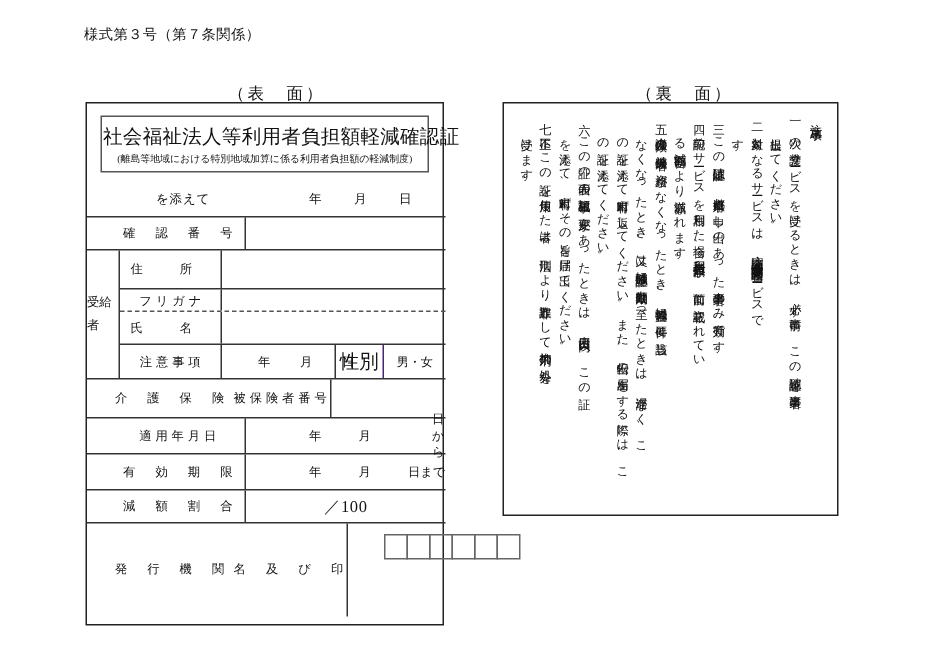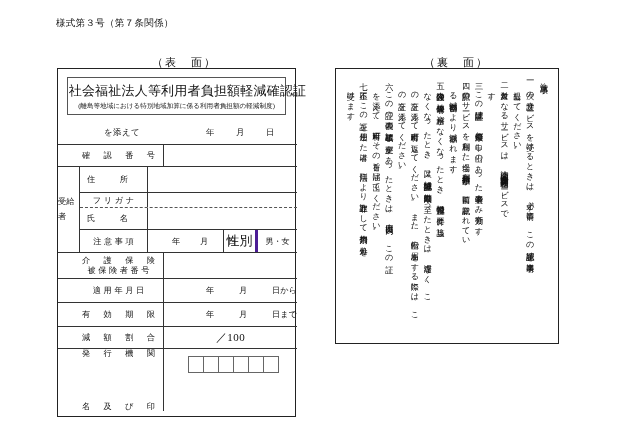--- a/index.html
+++ b/index.html
@@ -130,21 +130,21 @@
     align-items: center;
     justify-content: center;
     font-size: 8.2px;
     letter-spacing: 2.6px;
     text-indent: 2.6px;
     white-space: nowrap;
     flex: 0 0 auto;
     margin-left: 16px;
   }
   .lbl.two-line {
-    flex-direction: column;
+    flex-direction: row;
     gap: 1px;
     line-height: 1.15;
   }
   .val {
     box-sizing: border-box;
     flex: 1 1 auto;
     position: relative;
   }
 
   
@@ -216,21 +216,21 @@
     flex: 0 0 32px;
     border-left: 1px solid #333;
     display: flex;
     align-items: center;
     justify-content: center;
     font-size: 13px;
   }
   .sex-value {
     box-sizing: border-box;
     flex: 0 0 42px;
-    border-left: 3px solid #4c1d95;
+    border-left: 1px solid #4c1d95;
     display: flex;
     align-items: center;
     justify-content: center;
     font-size: 8px;
   }
 
   .ratio-val {
     display: flex;
     align-items: center;
     justify-content: center;
@@ -360,21 +360,21 @@
         </div>
         <div class="val"></div>
       </div>
 
       <div class="row" style="height:24px;">
         <div class="lbl" style="flex-basis:90px;">適用年月日</div>
         <div class="val">
           <div class="date-marks">
             <span style="left:42px;">年</span>
             <span style="left:75px;">月</span>
-            <span style="left:108px;">日から</span>
+            <span style="left:124px;">日から</span>
           </div>
         </div>
       </div>
 
       <div class="row" style="height:24px;">
         <div class="lbl" style="flex-basis:90px;">有　効　期　限</div>
         <div class="val">
           <div class="date-marks">
             <span style="left:42px;">年</span>
             <span style="left:75px;">月</span>

